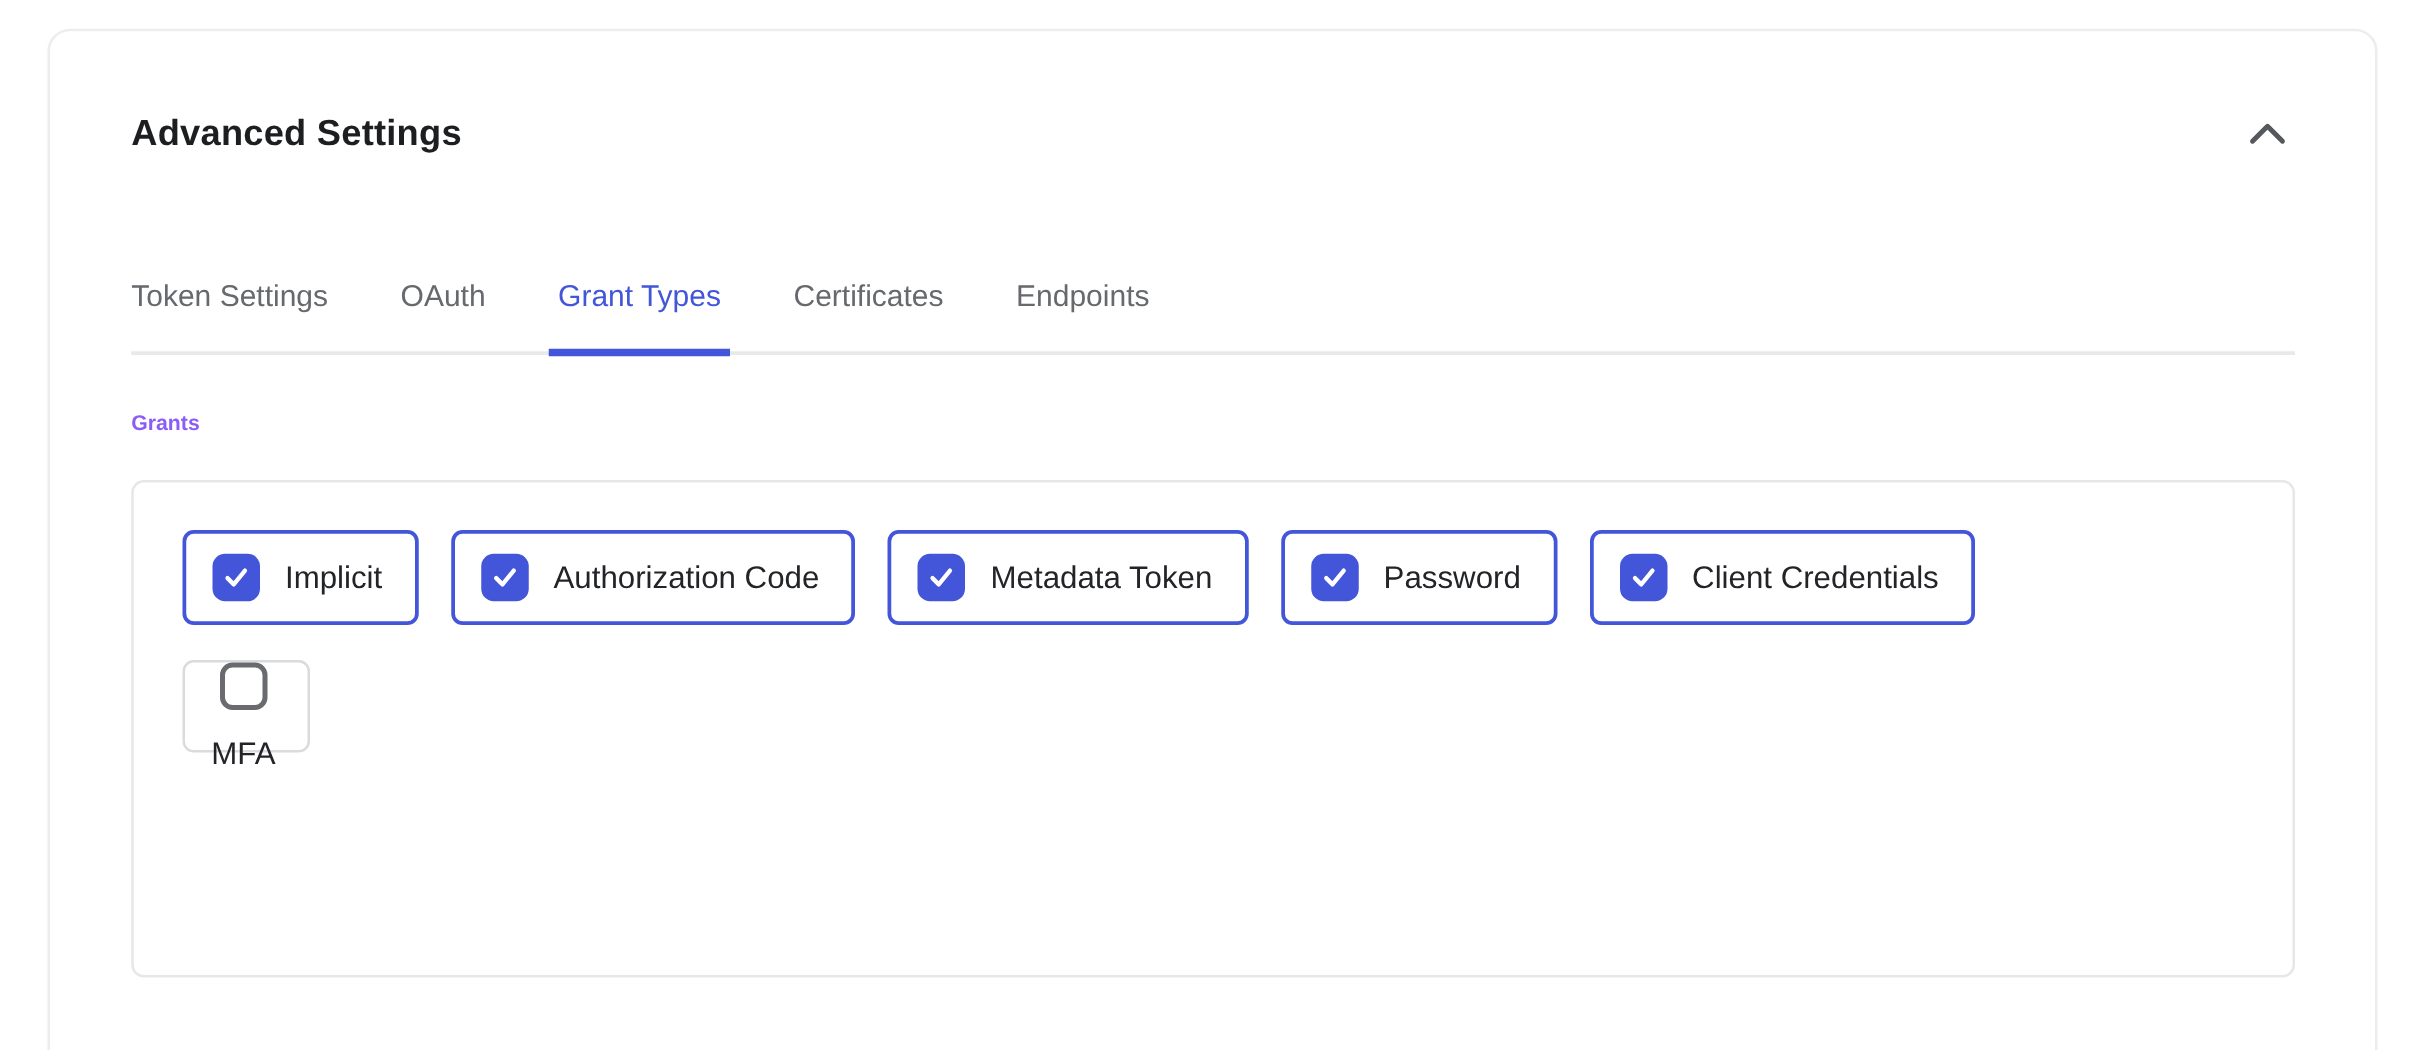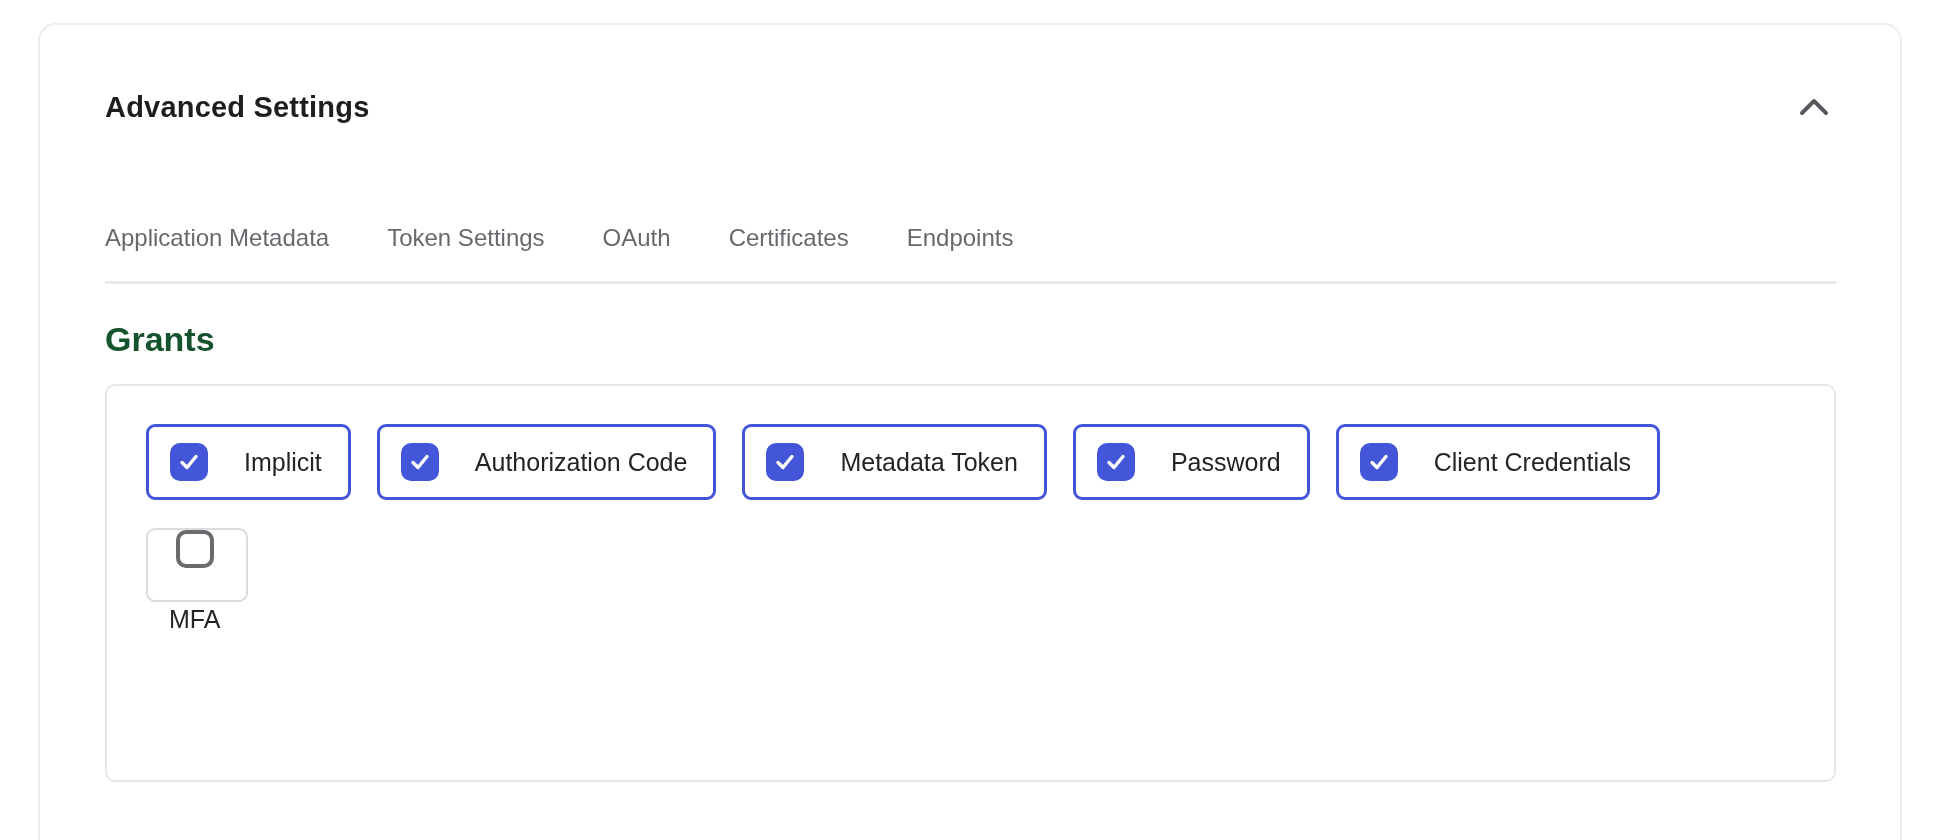--- a/index.html
+++ b/index.html
@@ -32,31 +32,31 @@
   .tab{
     position:relative;font-size:24px;color:#66696d;
     padding:0 0 28px 0;line-height:30px;cursor:pointer;white-space:nowrap;
   }
   .tab.active{color:#4355d9;}
   .tab.active::after{
     content:"";position:absolute;left:-7px;right:-7px;bottom:-4px;height:6px;
     background:#4355d9;
   }
   .section-heading{
-    margin-top:40px;font-size:34px;font-weight:700;color:#14532d;line-height:30px;
+    margin-top:40px;font-size:17px;font-weight:700;color:#8b5cf6;line-height:30px;
   }
   .grants-box{
     margin-top:30px;height:398px;box-sizing:border-box;
     border:2px solid #e6e7e9;border-radius:10px;
     padding:38px 39px;
   }
   .grant-row{display:flex;gap:26px;}
   .grant-row + .grant-row{margin-top:28px;}
   .grant-pill{
-    display:inline-flex;align-items:center;gap:36px;
+    display:inline-flex;align-items:center;gap:20px;
     height:76px;box-sizing:border-box;padding:0 26px 0 21px;
     border-radius:9px;background:#fff;cursor:pointer;
   }
   .grant-pill.checked{border:3px solid #4355d9;}
   .grant-pill.unchecked{border:2px solid #dadbdd;height:74px;flex-direction:column;}
   .cb{
     width:38px;height:38px;border-radius:10px;box-sizing:border-box;
     display:flex;align-items:center;justify-content:center;flex:0 0 auto;
   }
   .grant-pill.checked .cb{background:#4355d9;}
@@ -73,23 +73,23 @@
     <button class="collapse-btn">
       <span style="display:flex;">
         <svg width="36" height="24" viewBox="0 0 24 16" fill="none">
           <path d="M4 12 L12 4 L20 12" stroke="#55585c" stroke-width="2.6" stroke-linecap="round" stroke-linejoin="round"></path>
         </svg>
       </span>
     </button>
   </div>
 
   <div class="tabs">
-    <div class="tab">Application Metadata</div>
     <div class="tab">Token Settings</div>
     <div class="tab">OAuth</div>
+    <div class="tab active">Grant Types</div>
     <div class="tab">Certificates</div>
     <div class="tab">Endpoints</div>
   </div>
 
   <div class="section-heading">Grants</div>
 
   <div class="grants-box">
     <div class="grant-row">
       <label class="grant-pill checked">
         <span class="cb">

